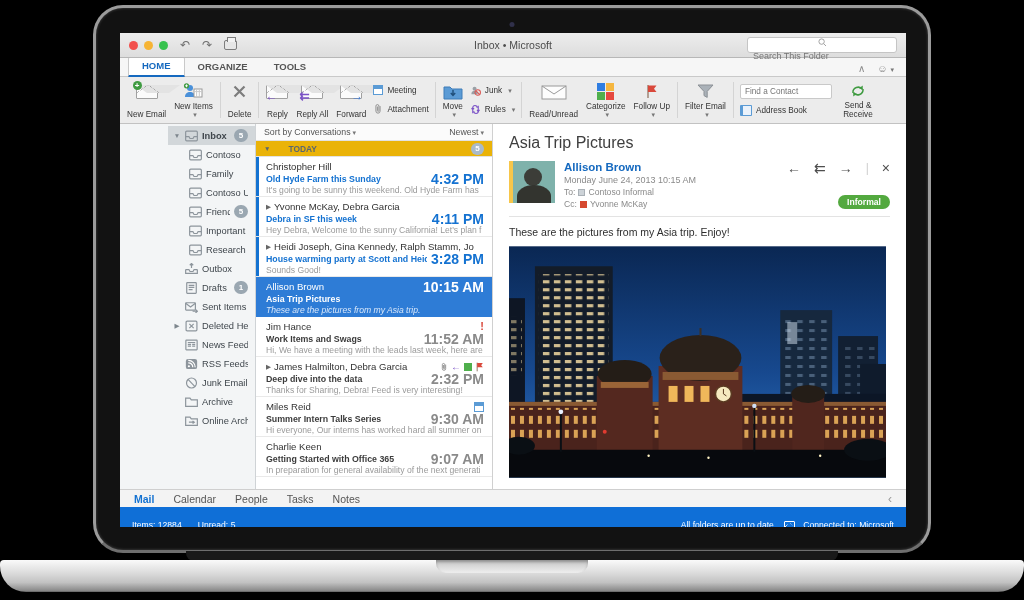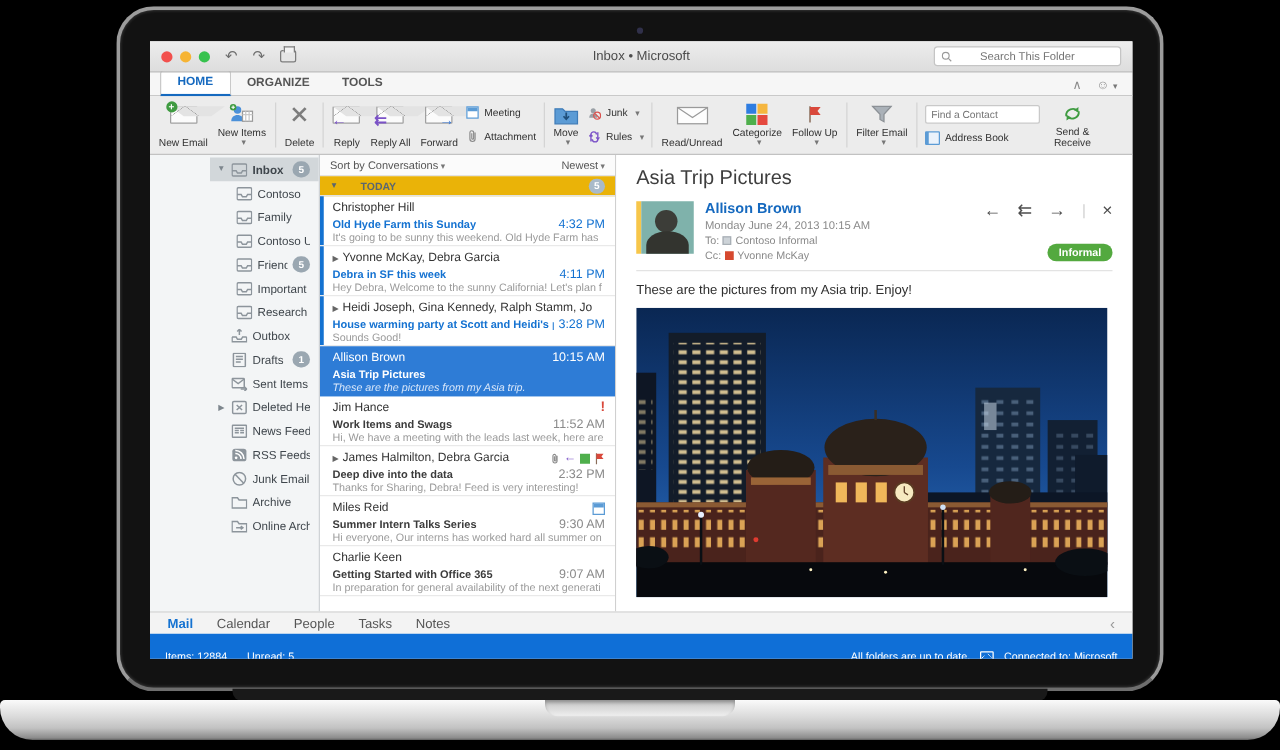--- a/index.html
+++ b/index.html
@@ -28,21 +28,21 @@
   .titlebar { height:25px; background:linear-gradient(#ededed,#dddddd); border-bottom:1px solid #b7b7b7;
               display:flex; align-items:center; padding:0 9px; position:relative; }
   .lights { display:flex; gap:6px; }
   .light { width:9px; height:9px; border-radius:50%; }
   .l-red{background:#f2504d;} .l-yellow{background:#f6b434;} .l-green{background:#37c24e;}
   .tb-ic { color:#6f6f6f; font-size:12px; line-height:1; margin-left:12px; }
   .printer { width:13px; height:10px; border:1px solid #7d7d7d; border-radius:2px; margin-left:12px; position:relative; background:#e6e6e6;}
   .printer:before { content:""; position:absolute; left:2px; top:-4px; width:7px; height:4px; border:1px solid #7d7d7d; border-bottom:none; background:#f2f2f2;}
   .tb-title { position:absolute; left:50%; transform:translateX(-50%); font-size:10.5px; color:#4c4c4c; }
   .searchbox { margin-left:auto; width:150px; height:16px; background:#fff; border:1px solid #c5c5c5;
-               border-radius:3px; display:flex; align-items:center; padding:0 5px; gap:22px; }
+               border-radius:3px; display:flex; align-items:center; padding:0 5px; gap:4px;flex-direction:column; }
   .searchbox input { border:none; outline:none; width:100%; font-size:9px; color:#555; background:transparent; }
   .mag { width:9px; height:9px; flex:0 0 auto; }
 
   
   .tabsrow { height:19px; background:#f6f6f6; border-bottom:1px solid #c9c9c9; display:flex; align-items:flex-end; padding-left:8px; }
   .rtab { font-size:9.5px; font-weight:bold; color:#555; padding:3px 13px 4px; cursor:default; }
   .rtab.active { background:#fff; color:#1569bf; border:1px solid #c9c9c9; border-bottom:2px solid #1569bf;
                  border-radius:3px 3px 0 0; margin-bottom:-1px; }
   .tabs-right { margin-left:auto; display:flex; gap:12px; padding:0 12px 2px 0; color:#8b8b8b; font-size:10px; align-items:center;}
 
@@ -96,21 +96,21 @@
                      font-size:8px; display:flex; align-items:center; justify-content:center; font-weight:bold; padding:0 3px;}
   .msg { height:40px; padding:3px 8px 0 10px; border-bottom:1px solid #e9e9e9; position:relative; flex:0 0 auto; }
   .msg.unread:before { content:""; position:absolute; left:0; top:0; bottom:0; width:3px; background:#1472d1; }
   .m1 { display:flex; align-items:center; height:13px; font-size:9.6px; color:#333; gap:3px;}
   .m1 .tri { font-size:6.5px; color:#666; }
   .m1 .sender { white-space:nowrap; overflow:hidden; flex:1; }
   .m1 .right { margin-left:auto; display:flex; align-items:center; gap:3px; flex:0 0 auto;}
   .m2 { display:flex; align-items:center; height:12px; font-size:8.8px; font-weight:bold; gap:4px;}
   .m2 .subj { white-space:nowrap; overflow:hidden; flex:1; color:#3c3c3c;}
   .msg.unread .m2 .subj { color:#1472d1; }
-  .m2 .time, .m1 .time { font-weight:normal; font-size:10px; color:#8a8a8a; flex:0 0 auto;}
+  .m2 .time, .m1 .time { font-weight:bold; font-size:14px; color:#8a8a8a; flex:0 0 auto;}
   .msg.unread .time { color:#1472d1; }
   .m3 { height:12px; font-size:8.6px; color:#9a9a9a; white-space:nowrap; overflow:hidden; }
   .msg.selected { background:#2e7cd6; border-bottom-color:#2e7cd6; }
   .msg.selected .sender, .msg.selected .subj, .msg.selected .time { color:#fff; }
   .msg.selected .m3 { color:#d8e7fa;font-style:italic; }
   .imp { color:#d9483b; font-weight:bold; font-size:11px; line-height:1;}
   .cal9 { width:10px; height:10px; border:1px solid #5b9bd5; background:#fff; position:relative; display:inline-block;}
   .cal9:before { content:""; position:absolute; left:0; top:0; width:100%; height:3px; background:#5b9bd5; }
   .gsq { width:8px; height:8px; background:#4faf4c; display:inline-block; }
   .parrow { color:#7b52c7; font-size:10px; font-weight:bold; line-height:1; }

